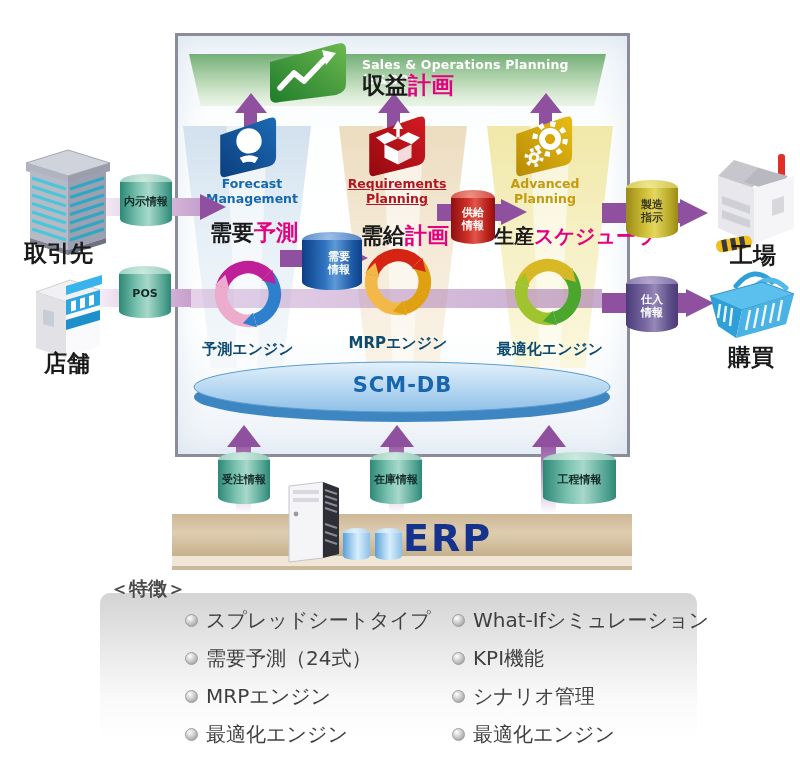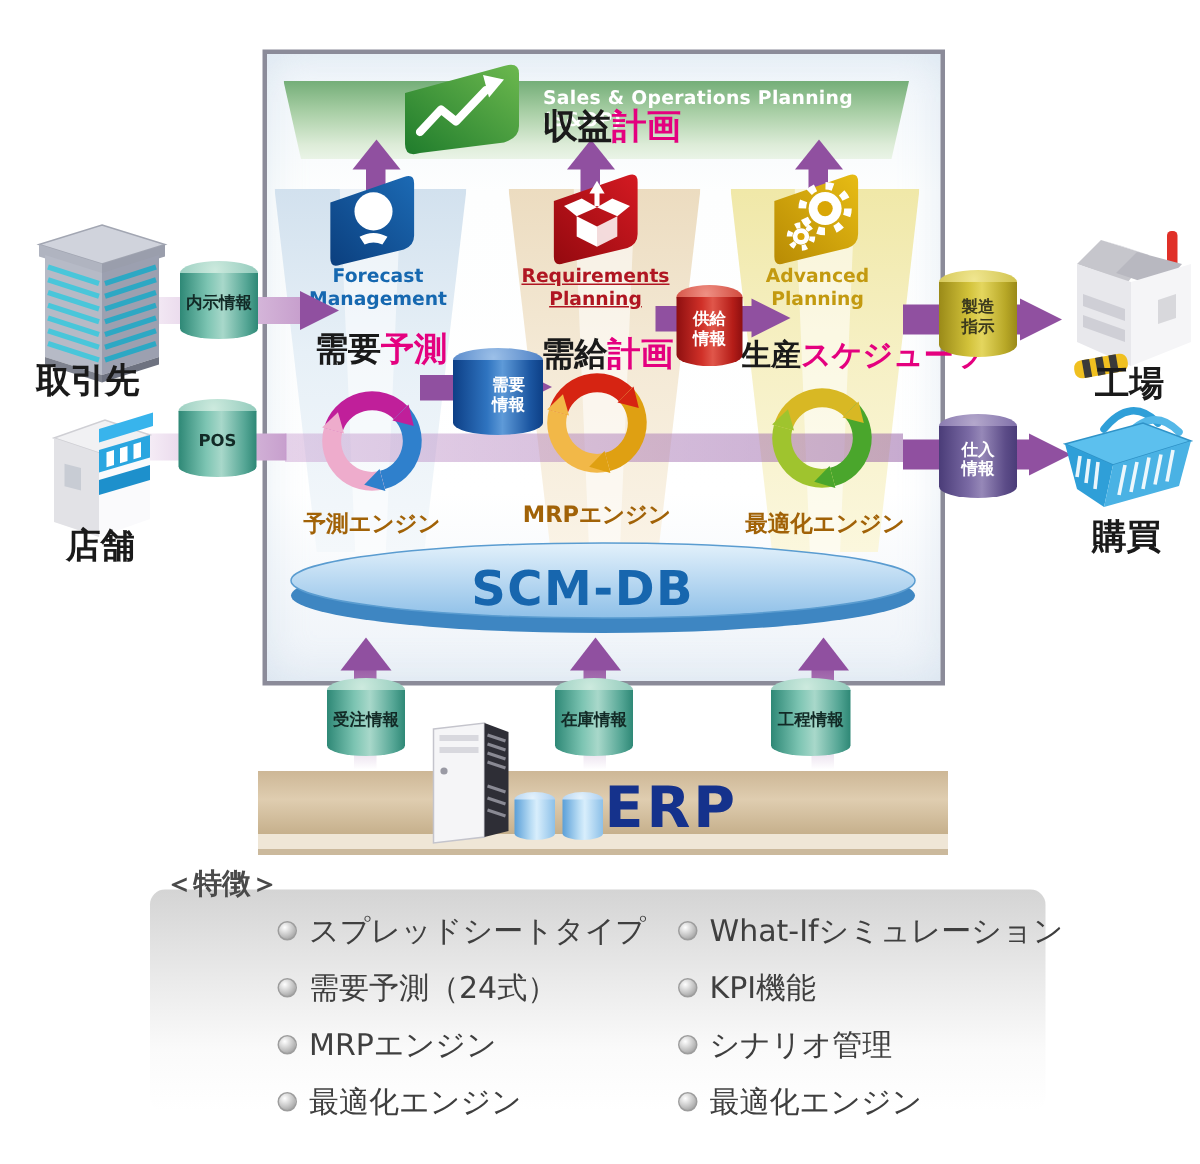--- a/index.html
+++ b/index.html
@@ -60,23 +60,23 @@
   .cyl.yellow .cap{background:radial-gradient(circle at 45% 40%,#f0e690,#cfc14a);}
   .cyl.yellow .lbl{color:#3c3a1e;}
   .cyl.purple .body{background:linear-gradient(90deg,#4a3c78,#7a6aa4 38%,#9688b8 55%,#5c4c88 85%,#4a3c78);}
   .cyl.purple .cap{background:radial-gradient(circle at 45% 40%,#b4a8cc,#7e6ea8);}
   .cyl.purple .lbl{color:#ffffff;}
   .w2{width:26px;margin:0 auto;}
 
   
   .col-en{top:176px;width:124px;text-align:center;font-size:12.5px;font-weight:600;}
   .col-title{font-weight:bold;color:#1a1a1a;white-space:nowrap;}
-  .engine-lbl{width:130px;text-align:center;font-size:15px;font-weight:bold;color:#a16207;}
+  .engine-lbl{width:130px;text-align:center;font-size:15px;font-weight:bold;color:#0c4a6e;}
   .actor-lbl{font-size:23px;font-weight:bold;color:#1a1a1a;}
-  .dbtext{left:286px;top:373px;width:205px;text-align:center;font-size:32px;font-weight:bold;color:#1766ae;letter-spacing:1px;}
+  .dbtext{left:300px;top:373px;width:205px;text-align:center;font-size:21px;font-weight:bold;color:#1766ae;letter-spacing:1px;}
   .erptext{left:403px;top:516px;font-size:38px;font-weight:bold;color:#15328c;letter-spacing:2px;}
 
   
   .erp-band{left:172px;top:514px;width:460px;height:42px;
             background:linear-gradient(180deg,#cdb796,#dfcdb0 45%,#c6b08c);}
   .erp-stripe{left:172px;top:556px;width:460px;height:10px;background:#efe6d6;}
   .erp-line{left:172px;top:566px;width:460px;height:4px;background:#cbb99c;}
 
   
   .features{left:100px;top:593px;width:597px;height:148px;border-radius:10px;
@@ -285,21 +285,21 @@
   <div class="abs cyl teal" style="left:218px;top:452px;width:52px;height:52px;">
     <div class="cap"></div>
       <div class="body"></div>
       <div class="lbl">受注情報</div>
   </div>
   <div class="abs cyl teal" style="left:370px;top:452px;width:52px;height:52px;">
     <div class="cap"></div>
       <div class="body"></div>
       <div class="lbl">在庫情報</div>
   </div>
-  <div class="abs cyl teal" style="left:514px;top:452px;width:53px;height:52px;">
+  <div class="abs cyl teal" style="left:543px;top:452px;width:73px;height:52px;">
     <div class="cap"></div>
       <div class="body"></div>
       <div class="lbl">工程情報</div>
   </div>
 
   <svg class="abs" style="left:281px;top:480px;" width="64" height="86" viewBox="0 0 64 86">
     <polygon points="8,6 42,2 42,78 8,82" fill="#f5f5f7" stroke="#c4c4cc" stroke-width="1"></polygon>
     <polygon points="42,2 58,8 58,74 42,78" fill="#2e2e36"></polygon>
     <g stroke="#8a8a94" stroke-width="2">
       <line x1="44" y1="10" x2="56" y2="14"></line>

